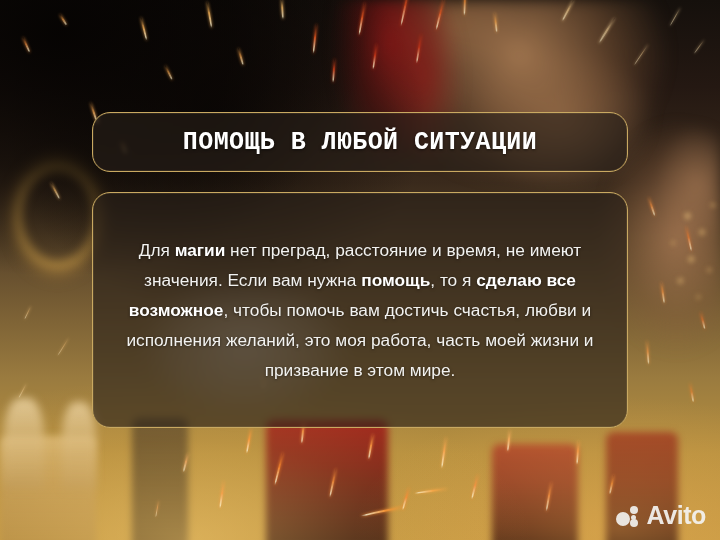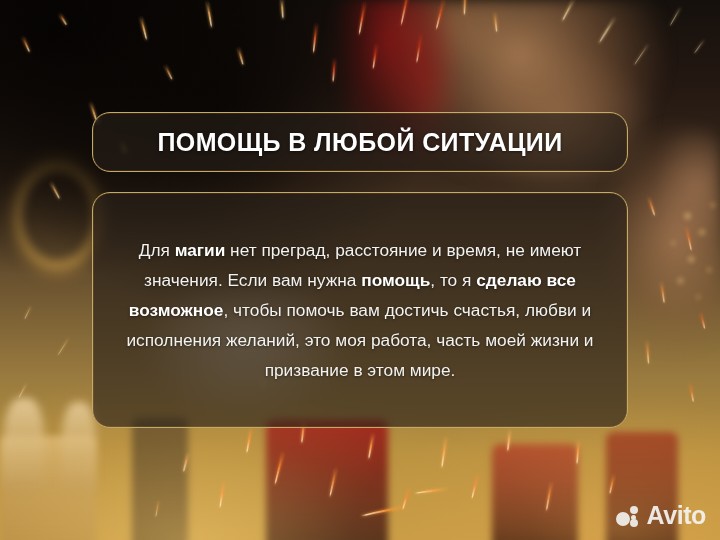--- a/index.html
+++ b/index.html
@@ -164,20 +164,21 @@
   }
 
   .title-text {
     color: #ffffff;
     font-size: 25px;
     font-weight: bold;
     letter-spacing: 0.4px;
     text-align: center;
     white-space: nowrap;
     text-shadow: 0 1px 3px rgba(0,0,0,0.55);
+    font-family: Liberation Mono, monospace;
   }
 
   .body-card {
     top: 192px;
     height: 236px;
     display: flex;
     align-items: center;
     justify-content: center;
     padding: 10px 26px;
   }

